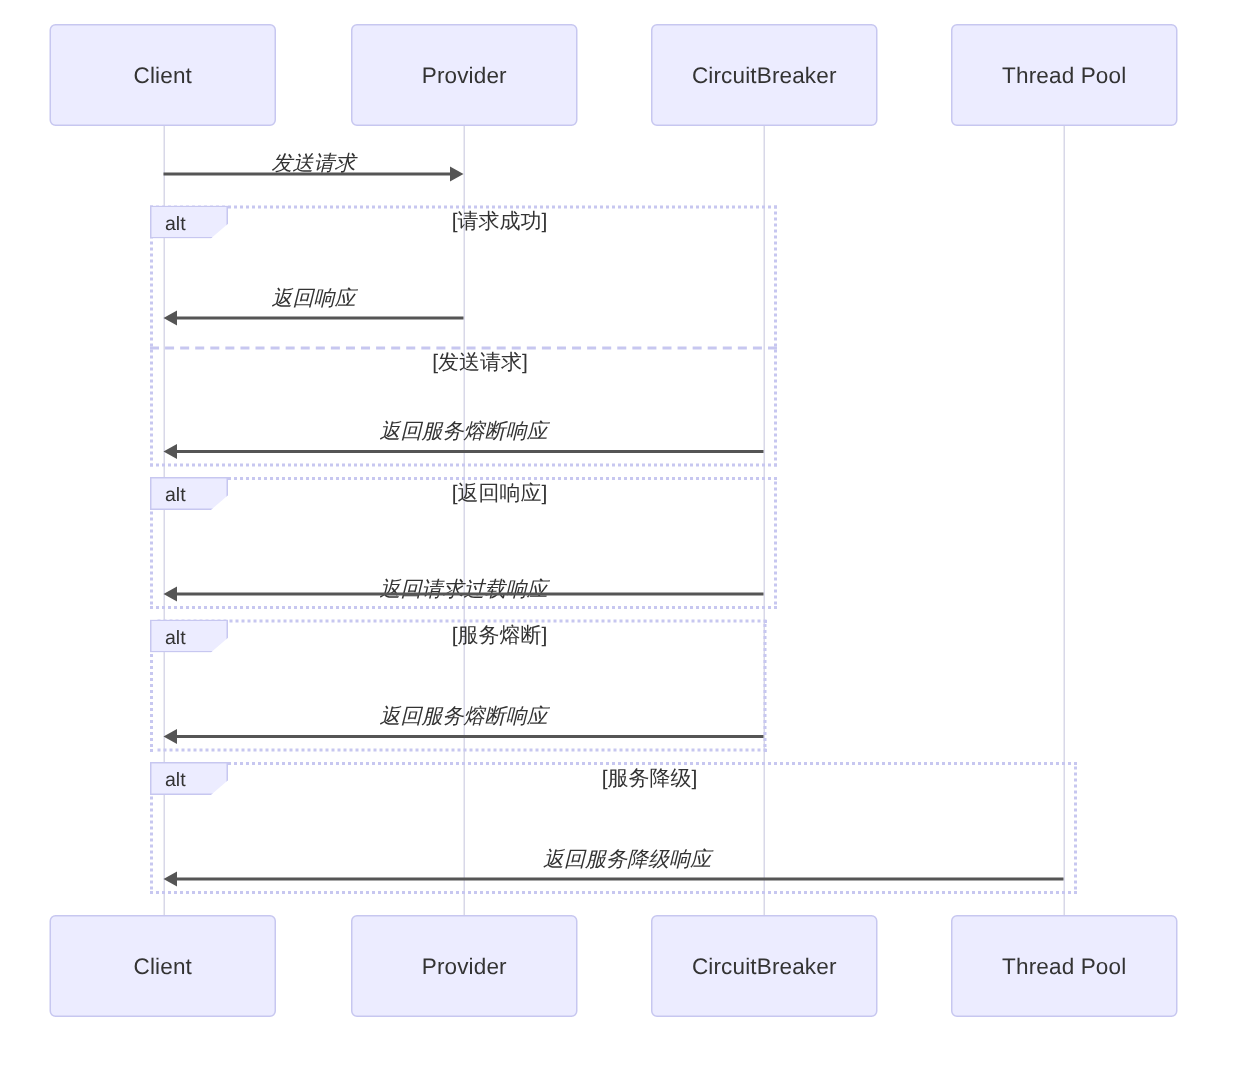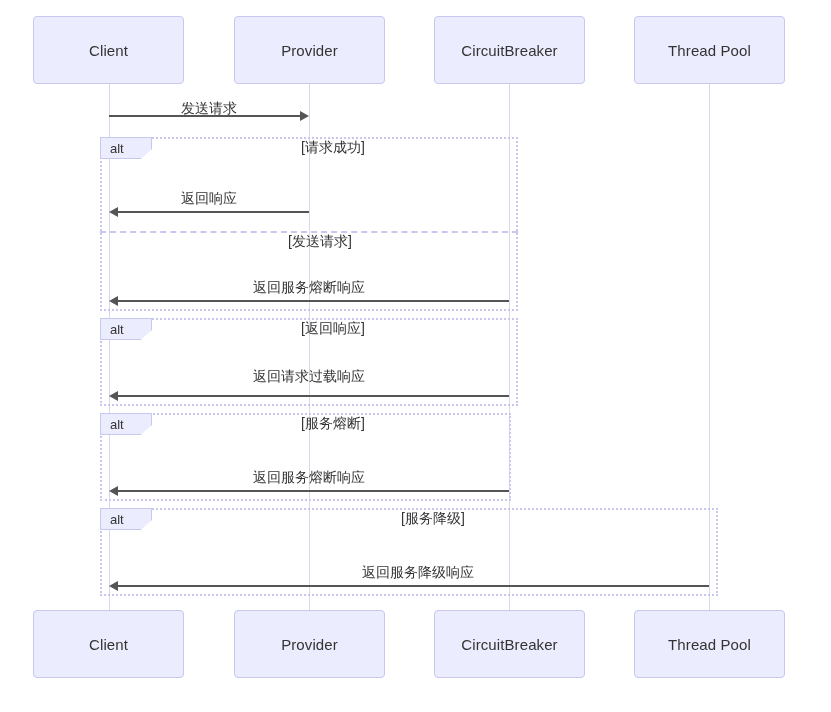--- a/index.html
+++ b/index.html
@@ -94,20 +94,21 @@
   }
   .arrow-head.left {
     border-right: 9px solid #555555;
   }
   .msg-label {
     position: absolute;
     font-size: 14px;
     color: #333333;
     white-space: nowrap;
     transform: translateX(-50%);
+    font-style: italic;
   }
 </style>
 </head>
 <body>
 
 <div id="diagram">
 
   <div class="lifeline" style="left:109px; top:84px; height:526px;"></div>
   <div class="lifeline" style="left:309px; top:84px; height:526px;"></div>
   <div class="lifeline" style="left:509px; top:84px; height:526px;"></div>
@@ -157,21 +158,21 @@
   <div class="arrow-head right" style="left:300px; top:111px;"></div>
 
   <div class="msg-label" style="left:209px; top:190px;">返回响应</div>
   <div class="msg-line" style="left:118px; top:211px; width:191px;"></div>
   <div class="arrow-head left" style="left:109px; top:207px;"></div>
 
   <div class="msg-label" style="left:309px; top:279px;">返回服务熔断响应</div>
   <div class="msg-line" style="left:118px; top:300px; width:391px;"></div>
   <div class="arrow-head left" style="left:109px; top:296px;"></div>
 
-  <div class="msg-label" style="left:309px; top:368px;">返回请求过载响应</div>
+  <div class="msg-label" style="left:309px; top:384px;">返回请求过载响应</div>
   <div class="msg-line" style="left:118px; top:395px; width:391px;"></div>
   <div class="arrow-head left" style="left:109px; top:391px;"></div>
 
   <div class="msg-label" style="left:309px; top:469px;">返回服务熔断响应</div>
   <div class="msg-line" style="left:118px; top:490px; width:391px;"></div>
   <div class="arrow-head left" style="left:109px; top:486px;"></div>
 
   <div class="msg-label" style="left:418px; top:564px;">返回服务降级响应</div>
   <div class="msg-line" style="left:118px; top:585px; width:591px;"></div>
   <div class="arrow-head left" style="left:109px; top:581px;"></div>

